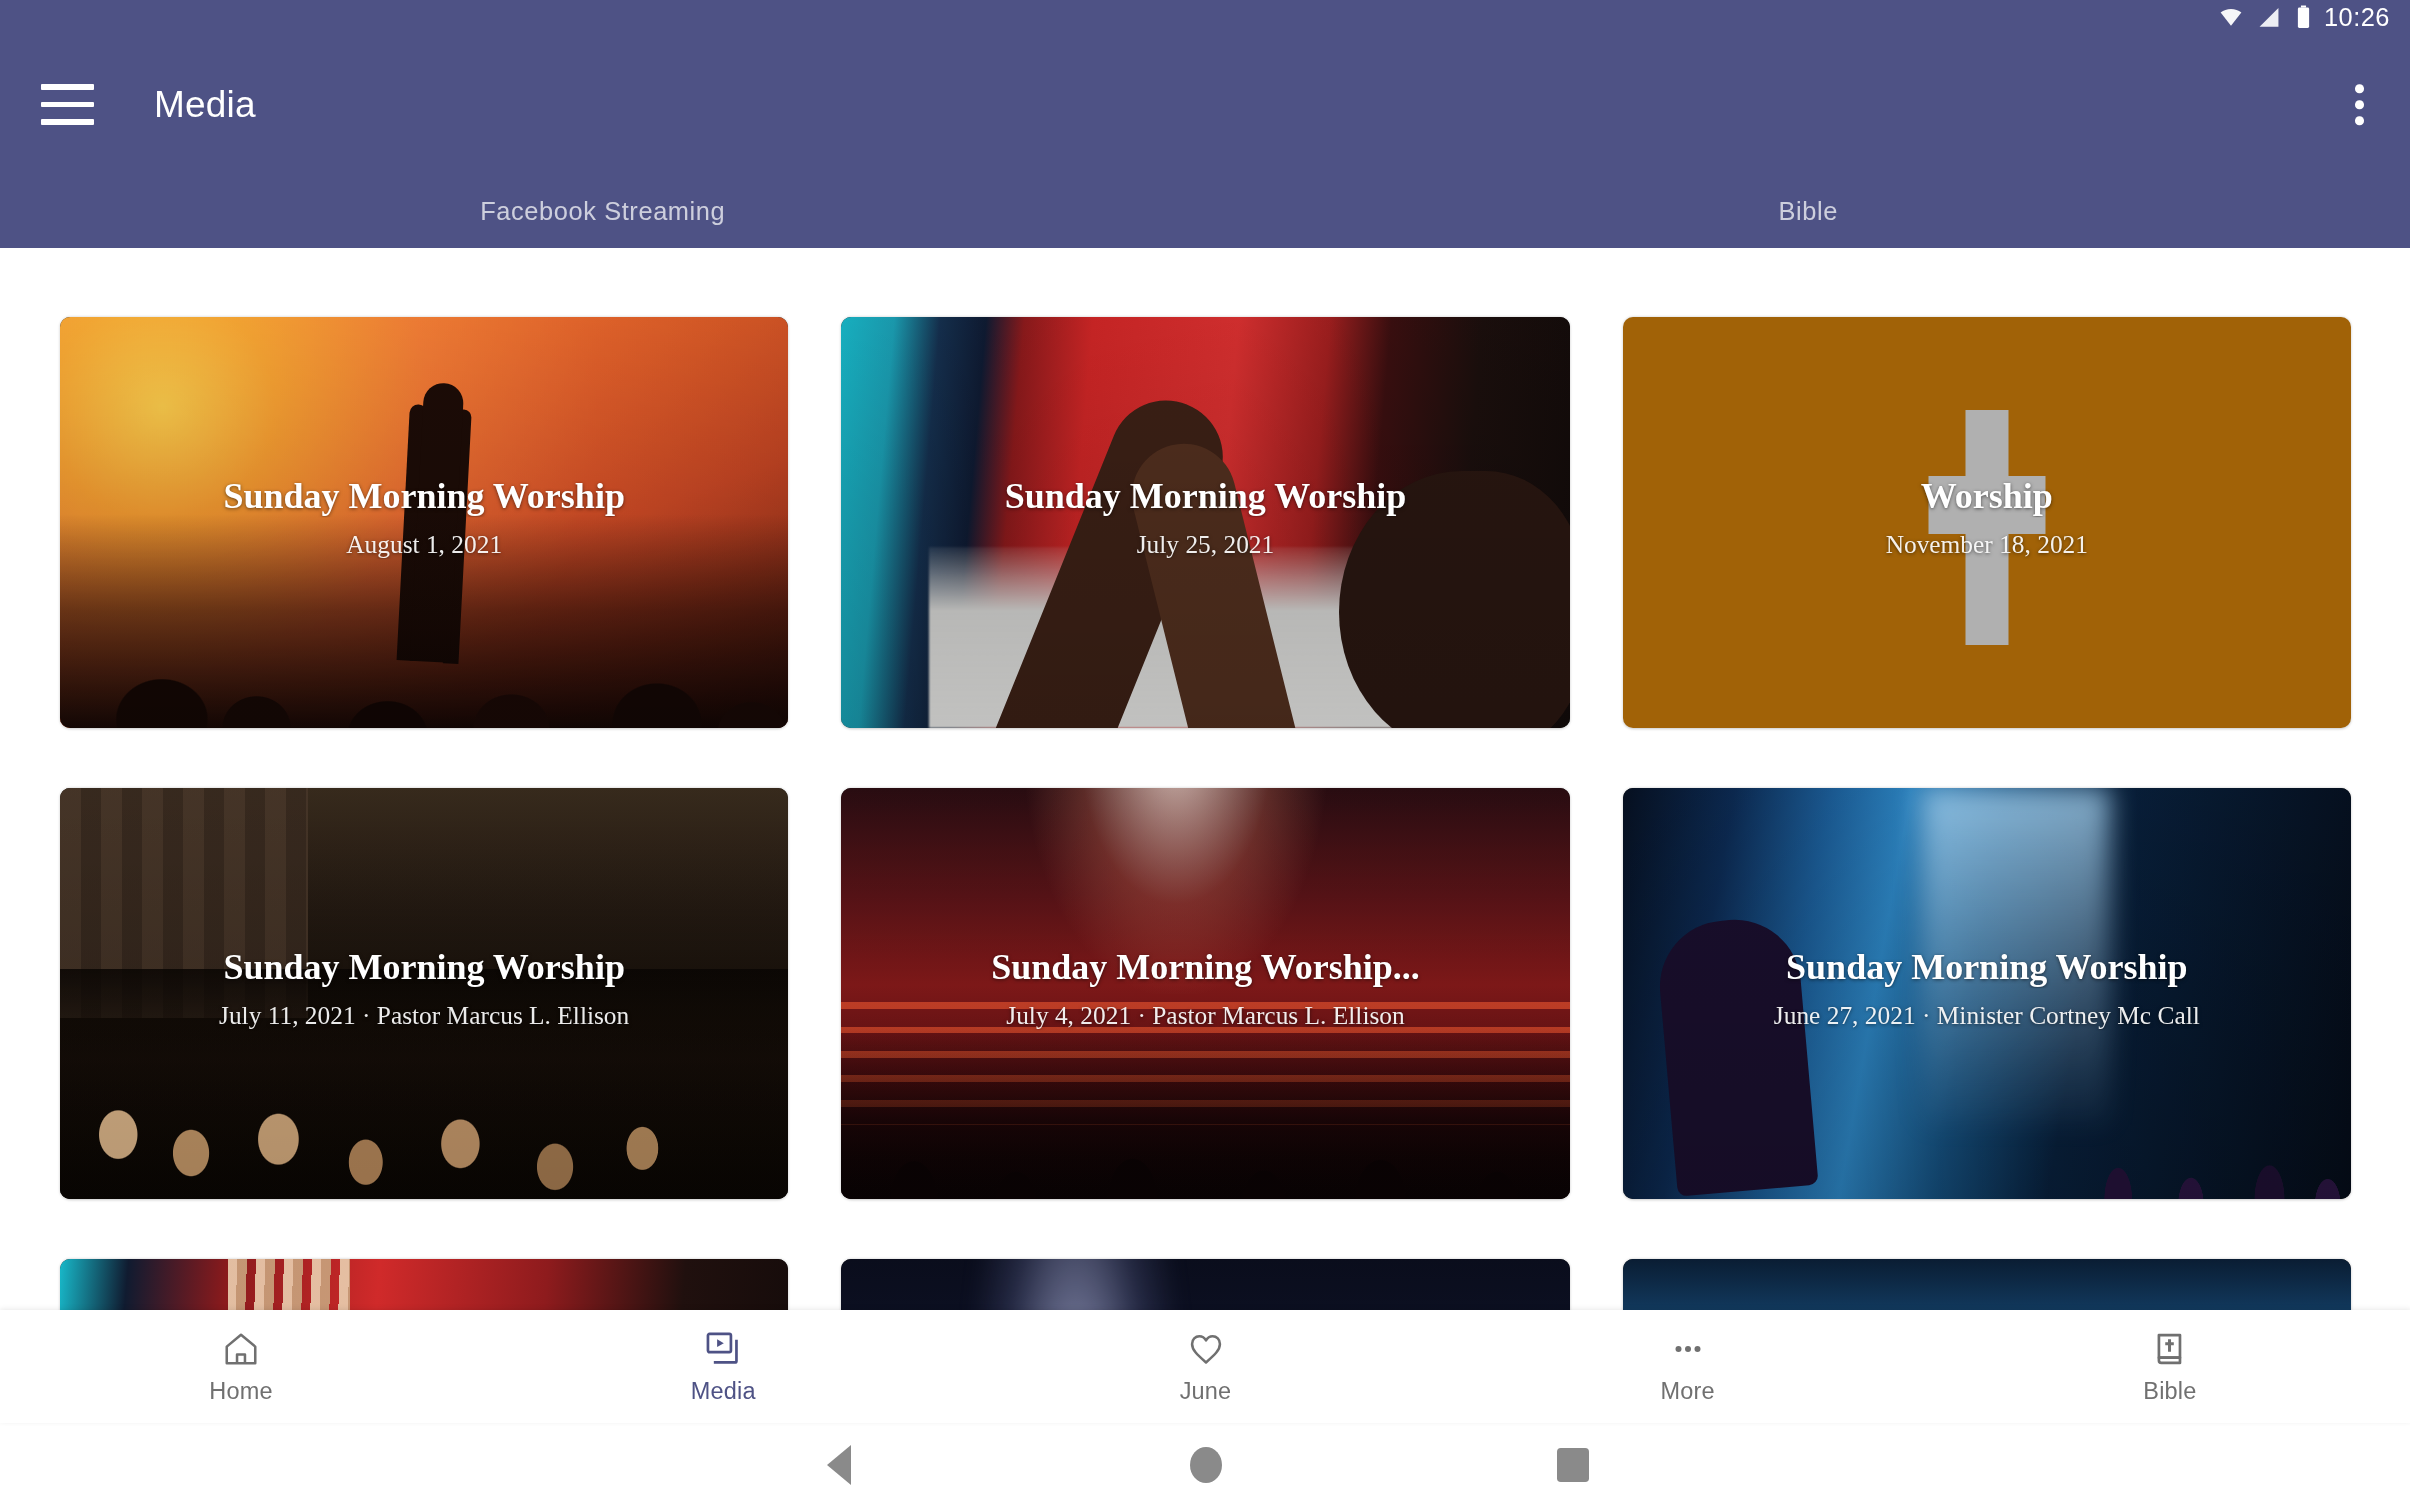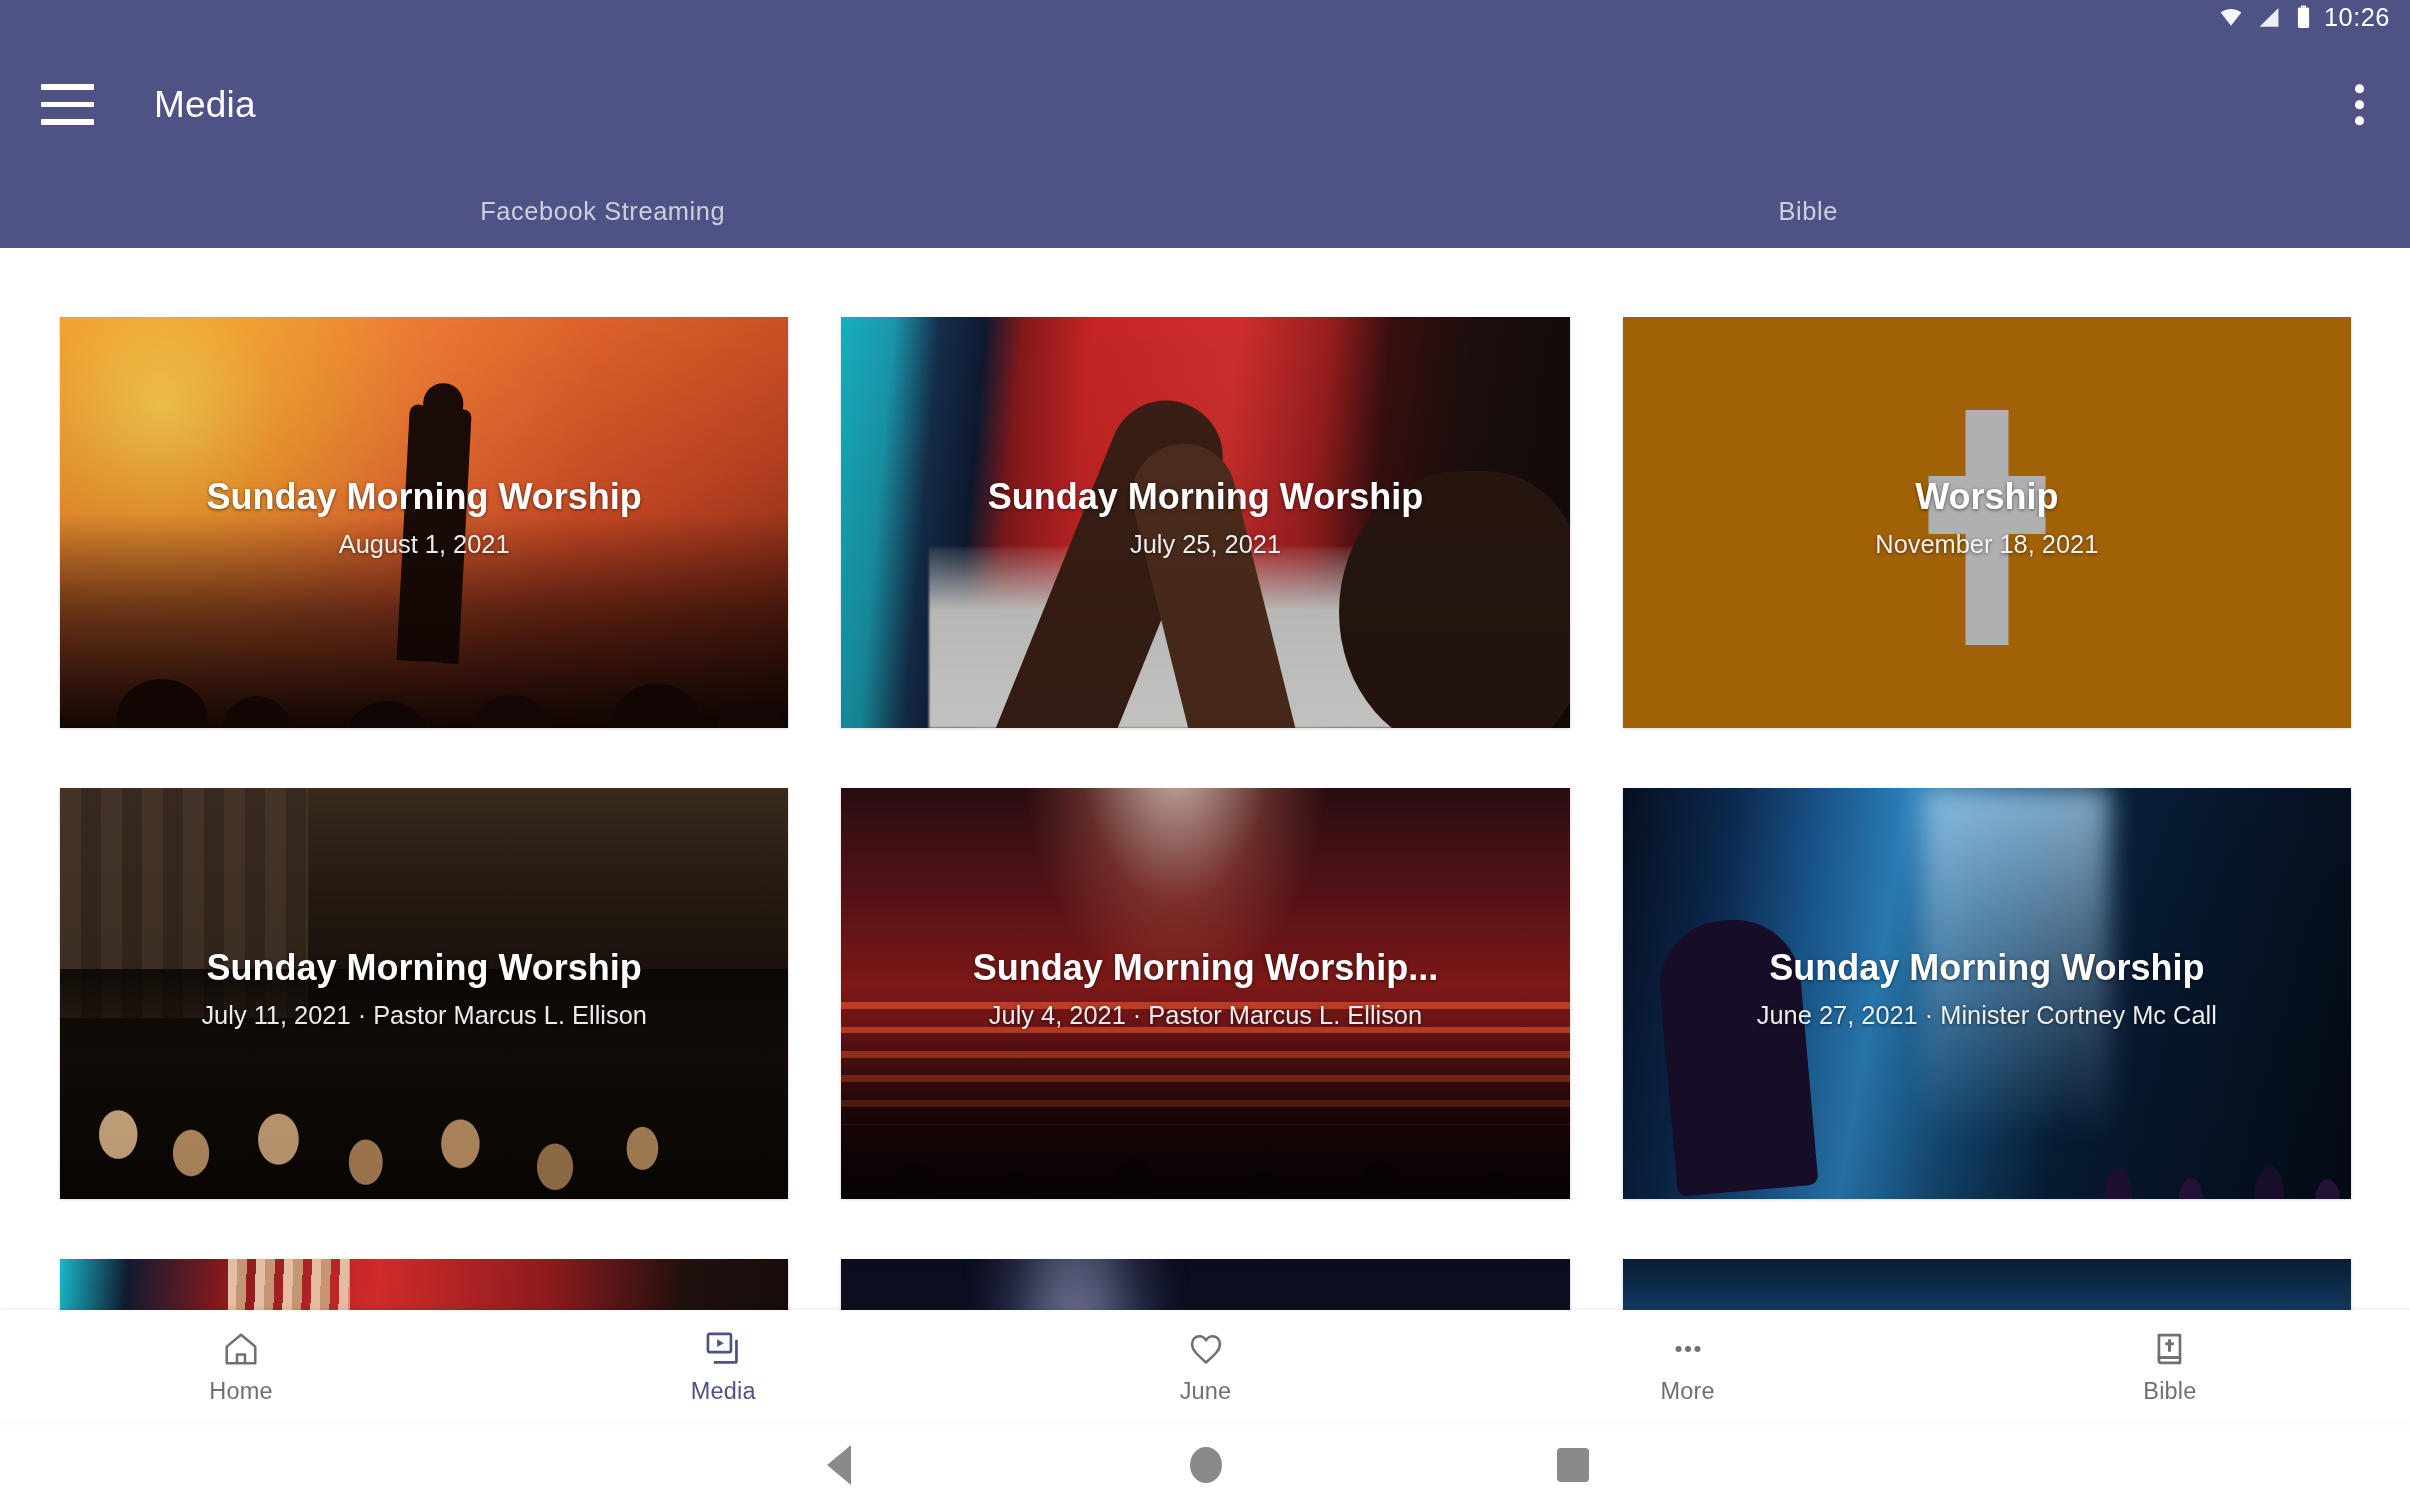--- a/index.html
+++ b/index.html
@@ -74,23 +74,24 @@
   }
   .grid{
     position:relative; width:2411px;
     padding:68px 60px 0 60px;
     display:grid;
     grid-template-columns:repeat(3, 1fr);
     column-gap:53px; row-gap:60px;
   }
   .card{
     position:relative; width:100%; height:411px;
-    border-radius:0; overflow:hidden; cursor:pointer;
+    border-radius:10px; overflow:hidden; cursor:pointer;
     box-shadow:0 0.9px 2.8px rgba(0,0,0,.22);
     background:#222;
+    font-family:Liberation Serif, serif;
   }
   .card-bg{ position:absolute; inset:0; }
   .card-overlay{
     position:absolute; inset:0;
     background:linear-gradient(180deg, rgba(0,0,0,.05) 0%, rgba(0,0,0,.12) 45%, rgba(0,0,0,.18) 100%);
   }
   .card-text{
     position:absolute; left:0; right:0; top:50%;
     transform:translateY(-56%);
     text-align:center; padding:0 24.5px;

